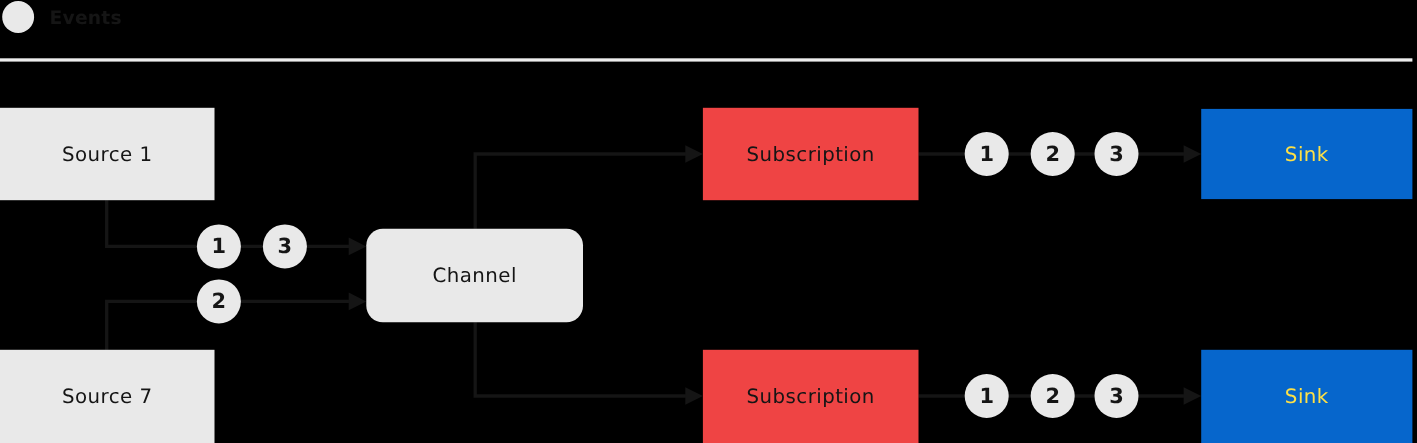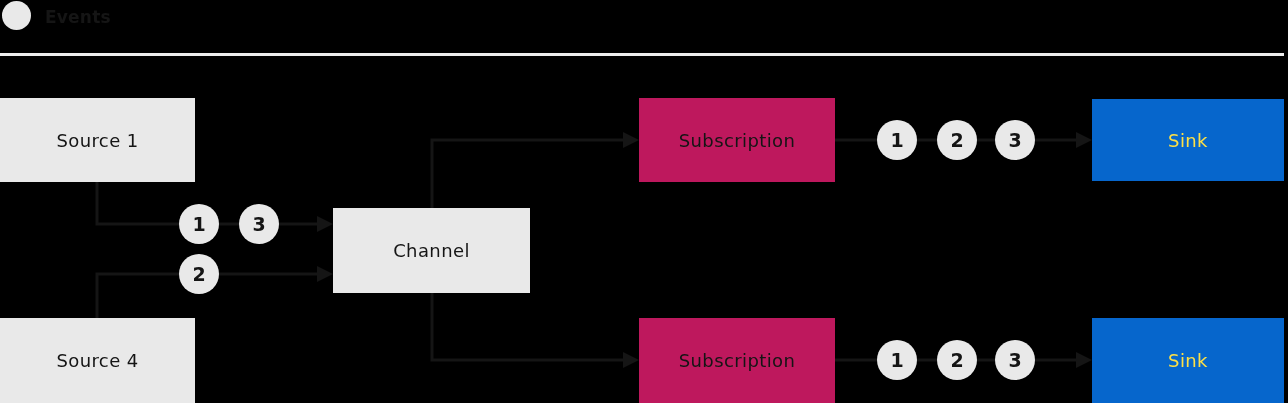--- a/index.html
+++ b/index.html
@@ -55,26 +55,26 @@
   .node {
     position: absolute;
     display: flex;
     align-items: center;
     justify-content: center;
     font-size: 18px;
     letter-spacing: 0.4px;
     color: #151515;
   }
   .node.gray  { background: #e9e9e9; }
-  .node.blue-light { background: #be185d; }
+  .node.blue-light { background: #ef4444; }
   .node.blue  { background: #0666cc; color: #fde047; }
 
   .n-source1      { left: 0px;    top: 98px;  width: 195px; height: 84px; }
   .n-source2      { left: 0px;    top: 318px; width: 195px; height: 85px; }
-  .n-channel      { left: 333px;  top: 208px; width: 197px; height: 85px; }
+  .n-channel      { left: 333px;  top: 208px; width: 197px; height: 85px; border-radius: 15px; }
   .n-sub-top      { left: 639px;  top: 98px;  width: 196px; height: 84px; }
   .n-sub-bottom   { left: 639px;  top: 318px; width: 196px; height: 85px; }
   .n-sink-top     { left: 1092px; top: 99px;  width: 192px; height: 82px; }
   .n-sink-bottom  { left: 1092px; top: 318px; width: 192px; height: 85px; }
 
   
   .marker {
     position: absolute;
     width: 40px;
     height: 40px;
@@ -113,21 +113,21 @@
       <polygon points="623,352 623,368 639,360"></polygon>
       <polygon points="1076,132 1076,148 1092,140"></polygon>
       <polygon points="1076,352 1076,368 1092,360"></polygon>
     </g>
   </svg>
 
   <div class="node gray n-source1">
     <span>Source 1</span>
   </div>
   <div class="node gray n-source2">
-    <span>Source 4</span>
+    <span>Source 7</span>
   </div>
   <div class="node gray n-channel">
     <span>Channel</span>
   </div>
   <div class="node blue-light n-sub-top">
     <span>Subscription</span>
   </div>
   <div class="node blue-light n-sub-bottom">
     <span>Subscription</span>
   </div>

